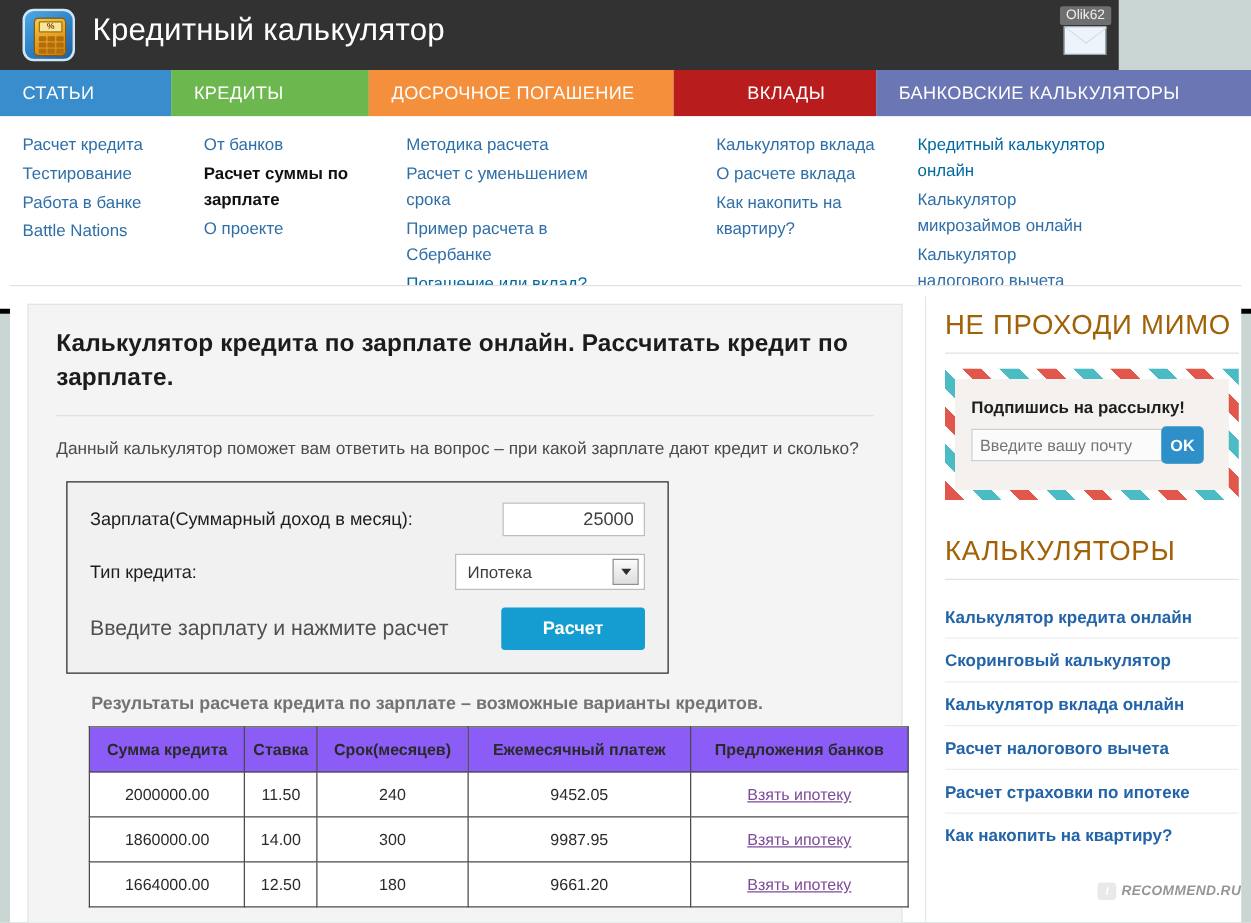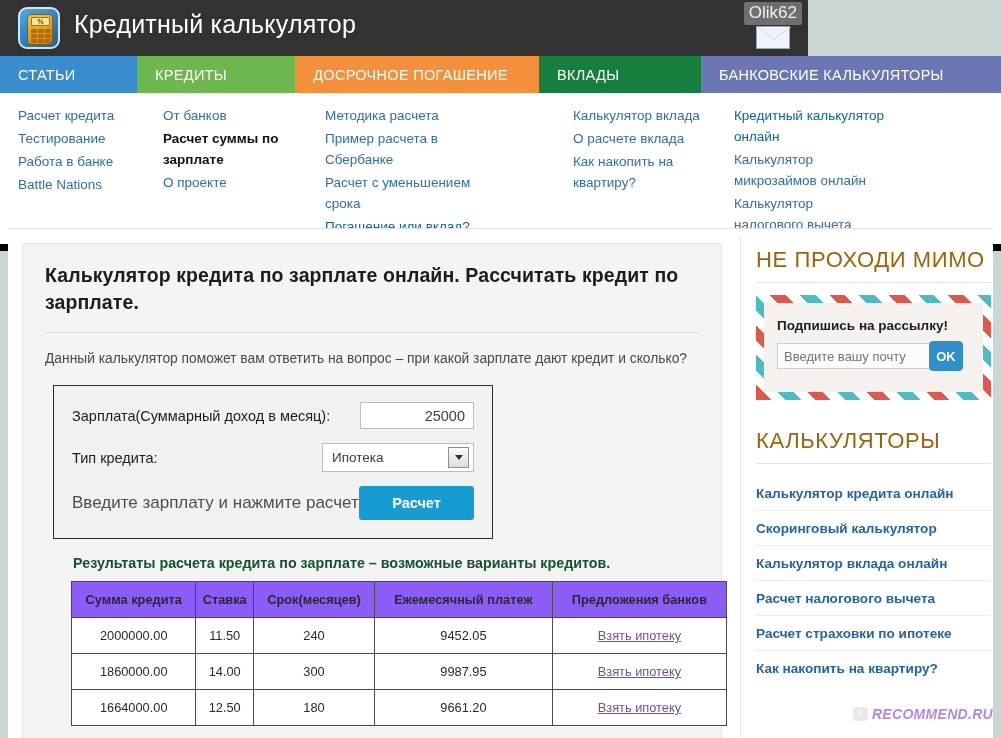--- a/index.html
+++ b/index.html
@@ -10,21 +10,21 @@
     overflow: hidden;
   }
   .page {
     position: relative;
     width: 1001px; height: 738px;
     background: #c9d6d3;
   }
 
   
   .topbar {
-    position: absolute; left: 0; top: 0; width: 808px; height: 56px;
+    position: absolute; left: 0; top: 0; width: 895px; height: 56px;
     background: #333232;
   }
   .logo-icon {
     position: absolute; left: 18px; top: 7px;
     width: 42px; height: 42px;
     border-radius: 9px;
     background: linear-gradient(145deg,#4fa9e8 0%, #2b7fc4 55%, #1d5f9c 100%);
     border: 2px solid #cfe6f7;
     overflow: hidden;
   }
@@ -51,21 +51,21 @@
     font-size: 25px; color: #ffffff; font-weight: normal;
     letter-spacing: .2px;
   }
   .user-chip {
     position: absolute; right: 6px; top: 2px;
     text-align: center;
   }
   .user-chip .uname {
     display: inline-block;
     background: #6f6f6f; color: #efefef;
-    font-size: 17px; padding: 1px 5px 2px 5px;
+    font-size: 11px; padding: 1px 5px 2px 5px;
     border-radius: 2px;
   }
   .env-icon {
     position: relative; margin: 1px auto 0 auto;
     width: 34px; height: 23px;
     background: #eef4fb; border: 1px solid #9aa7b3;
   }
   .env-icon:before, .env-icon:after {
     content:""; position:absolute; top:0; width: 0; height: 0;
   }
@@ -89,21 +89,21 @@
     letter-spacing: .3px;
     padding-left: 18px;
     cursor: pointer;
     white-space: nowrap;
   }
 
   
   .submenu {
     position: absolute; left: 0; top: 93px; width: 1001px; height: 158px;
     background: #ffffff;
-    border-bottom: 7px solid #000000;
+    border-bottom: 4px solid #000000;
   }
   .submenu .col { position: absolute; top: 12px; }
   .submenu a {
     display: block;
     font-size: 13.5px;
     color: #2f6fa8;
     text-decoration: none;
     line-height: 21px;
     margin-bottom: 2px;
     cursor: pointer;
@@ -134,21 +134,21 @@
     line-height: 27px; letter-spacing: .1px;
   }
   .hr-soft { height: 1px; background: #e0e0e0; margin: 16px 0 14px 0; }
   .lead {
     font-size: 13.8px; color: #4a4a4a; line-height: 24px;
   }
 
   
   .calcbox {
     margin: 14px 0 0 8px;
-    width: 440px;
+    width: 482px;
     background: #f1f1f1;
     border: 1px solid #2b2b2b;
     padding: 16px 18px 18px 18px;
   }
   .crow { display: flex; align-items: center; margin-bottom: 14px; }
   .crow:last-child { margin-bottom: 0; }
   .clabel { font-size: 14.5px; color: #1d1d1d; flex: 1; }
   .clabel.small { font-size: 17px; color: #4f4f4f; }
   .txtinput {
     width: 114px; height: 27px;
@@ -181,21 +181,21 @@
     width: 115px; height: 34px;
     background: #159dd1; border: none; color: #ffffff;
     font-size: 14.5px; font-weight: bold; border-radius: 3px;
     cursor: pointer;
     font-family: "Liberation Sans", sans-serif;
   }
 
   
   .res-title {
     margin: 16px 0 10px 28px;
-    font-size: 14.3px; font-weight: bold; color: #14532d;
+    font-size: 14.3px; font-weight: bold; color: #737373;
   }
   table.res {
     margin-left: 26px;
     width: 656px;
     border-collapse: collapse;
     background: #ffffff;
   }
   table.res th, table.res td {
     border: 1px solid #4a4a4a;
     font-size: 12.8px; color: #2a2a2a;
@@ -260,21 +260,21 @@
     display: flex; align-items: center;
     opacity: .55;
   }
   .watermark .wm-bubble {
     width: 15px; height: 14px; background: #d8d8d8; border-radius: 3px;
     color: #ffffff; font-size: 9px; font-weight: bold; font-style: italic;
     display: flex; align-items: center; justify-content: center;
     margin-right: 4px;
   }
   .watermark .wm-text {
-    font-size: 14px; font-weight: bold; font-style: italic; color: #6d28d9;
+    font-size: 11px; font-weight: bold; font-style: italic; color: #404040;
     letter-spacing: .3px;
   }
 </style>
 </head>
 <body>
 
 <div class="page">
 
   <div class="topbar">
     <div class="logo-icon">
@@ -303,21 +303,21 @@
   <div class="nav" id="nav">
       <div class="tab" style="background: rgb(58, 141, 204); width: 143px;">
         <span>СТАТЬИ</span>
       </div>
       <div class="tab" style="background: rgb(109, 184, 78); width: 165px;">
         <span>КРЕДИТЫ</span>
       </div>
       <div class="tab" style="background: rgb(244, 144, 60); width: 255px;">
         <span>ДОСРОЧНОЕ ПОГАШЕНИЕ</span>
       </div>
-      <div class="tab" style="background: #15803d; width: 169px;">
+      <div class="tab" style="background: #b91c1c; width: 169px; justify-content: center;">
         <span>ВКЛАДЫ</span>
       </div>
       <div class="tab" style="background: rgb(107, 118, 181); width: 314px;">
         <span>БАНКОВСКИЕ КАЛЬКУЛЯТОРЫ</span>
       </div>
     </div>
 
   <div class="submenu" id="submenu">
       <div class="col" style="left: 18px;">
         <a>Расчет кредита</a>
@@ -325,22 +325,22 @@
         <a>Работа в банке</a>
         <a>Battle Nations</a>
       </div>
       <div class="col" style="left: 163px;">
         <a>От банков</a>
         <a class="current" style="max-width: 150px;">Расчет суммы по зарплате</a>
         <a>О проекте</a>
       </div>
       <div class="col" style="left: 325px;">
         <a>Методика расчета</a>
+        <a style="max-width: 150px;">Расчет с уменьшением срока</a>
         <a style="max-width: 150px;">Пример расчета в Сбербанке</a>
-        <a style="max-width: 150px;">Расчет с уменьшением срока</a>
         <a class="visited">Погашение или вклад?</a>
       </div>
       <div class="col" style="left: 573px;">
         <a>Калькулятор вклада</a>
         <a>О расчете вклада</a>
         <a style="max-width: 150px;">Как накопить на квартиру?</a>
       </div>
       <div class="col" style="left: 734px;">
         <a class="visited" style="max-width: 150px;">Кредитный калькулятор онлайн</a>
         <a style="max-width: 150px;">Калькулятор микрозаймов онлайн</a>

